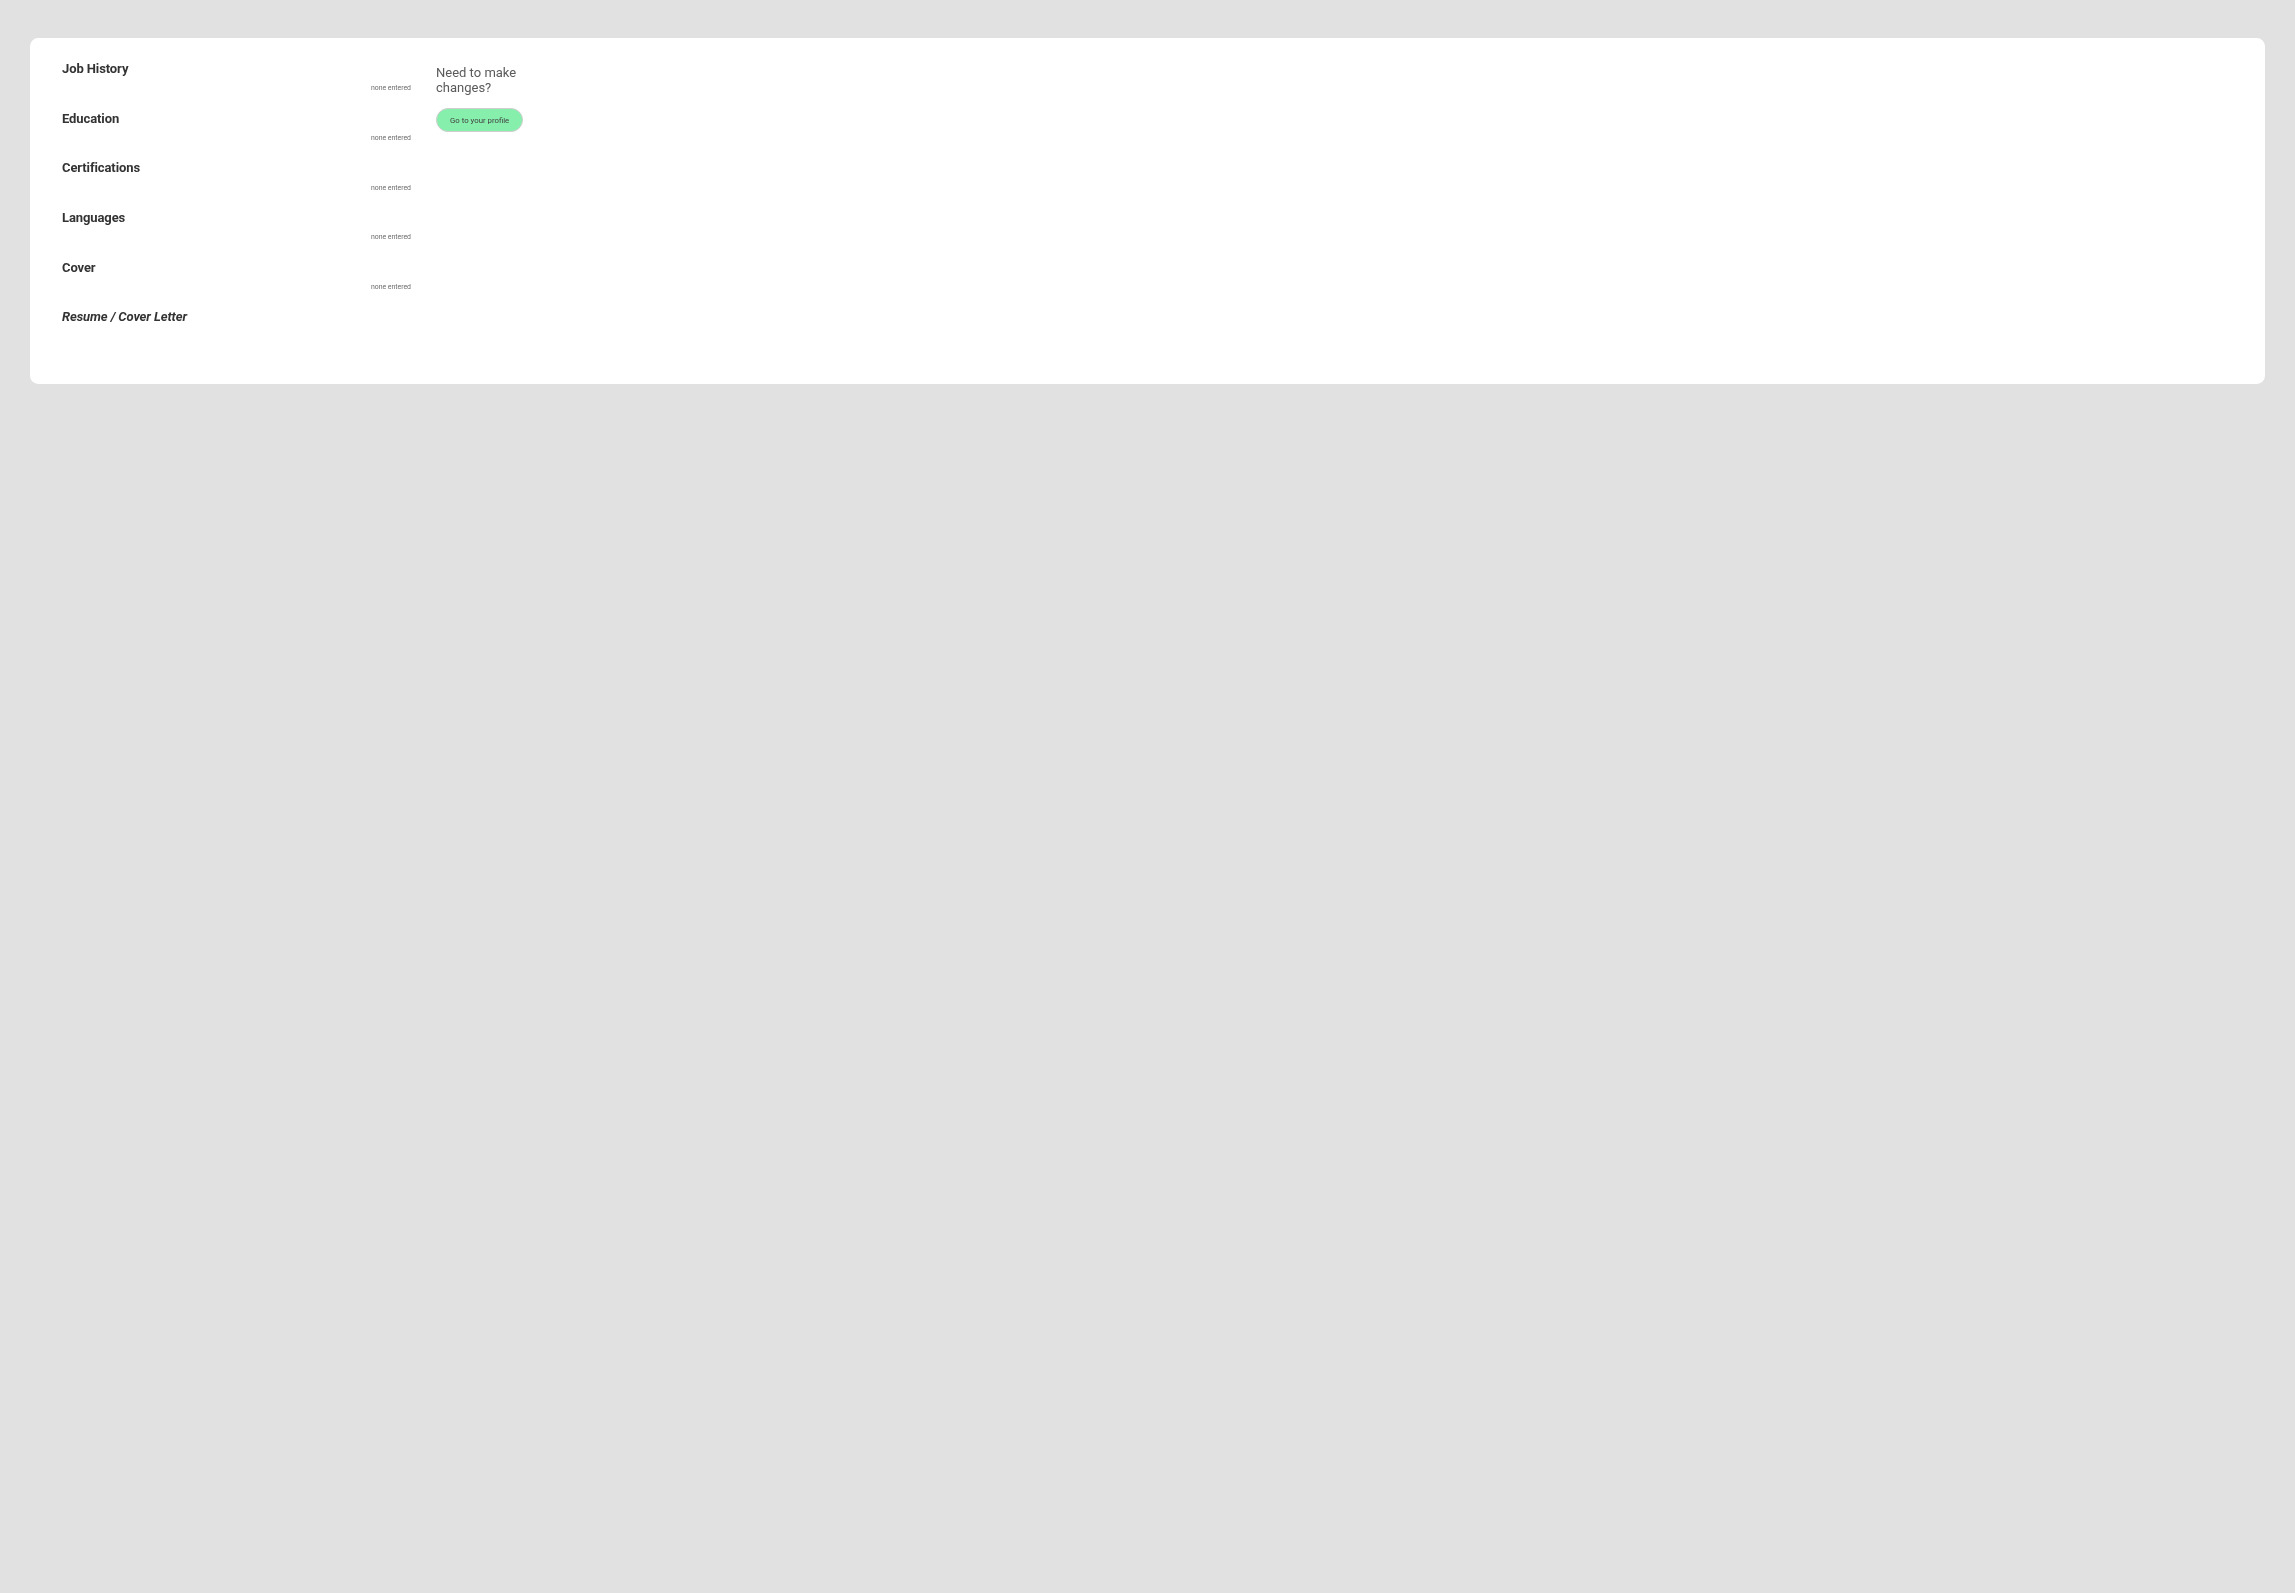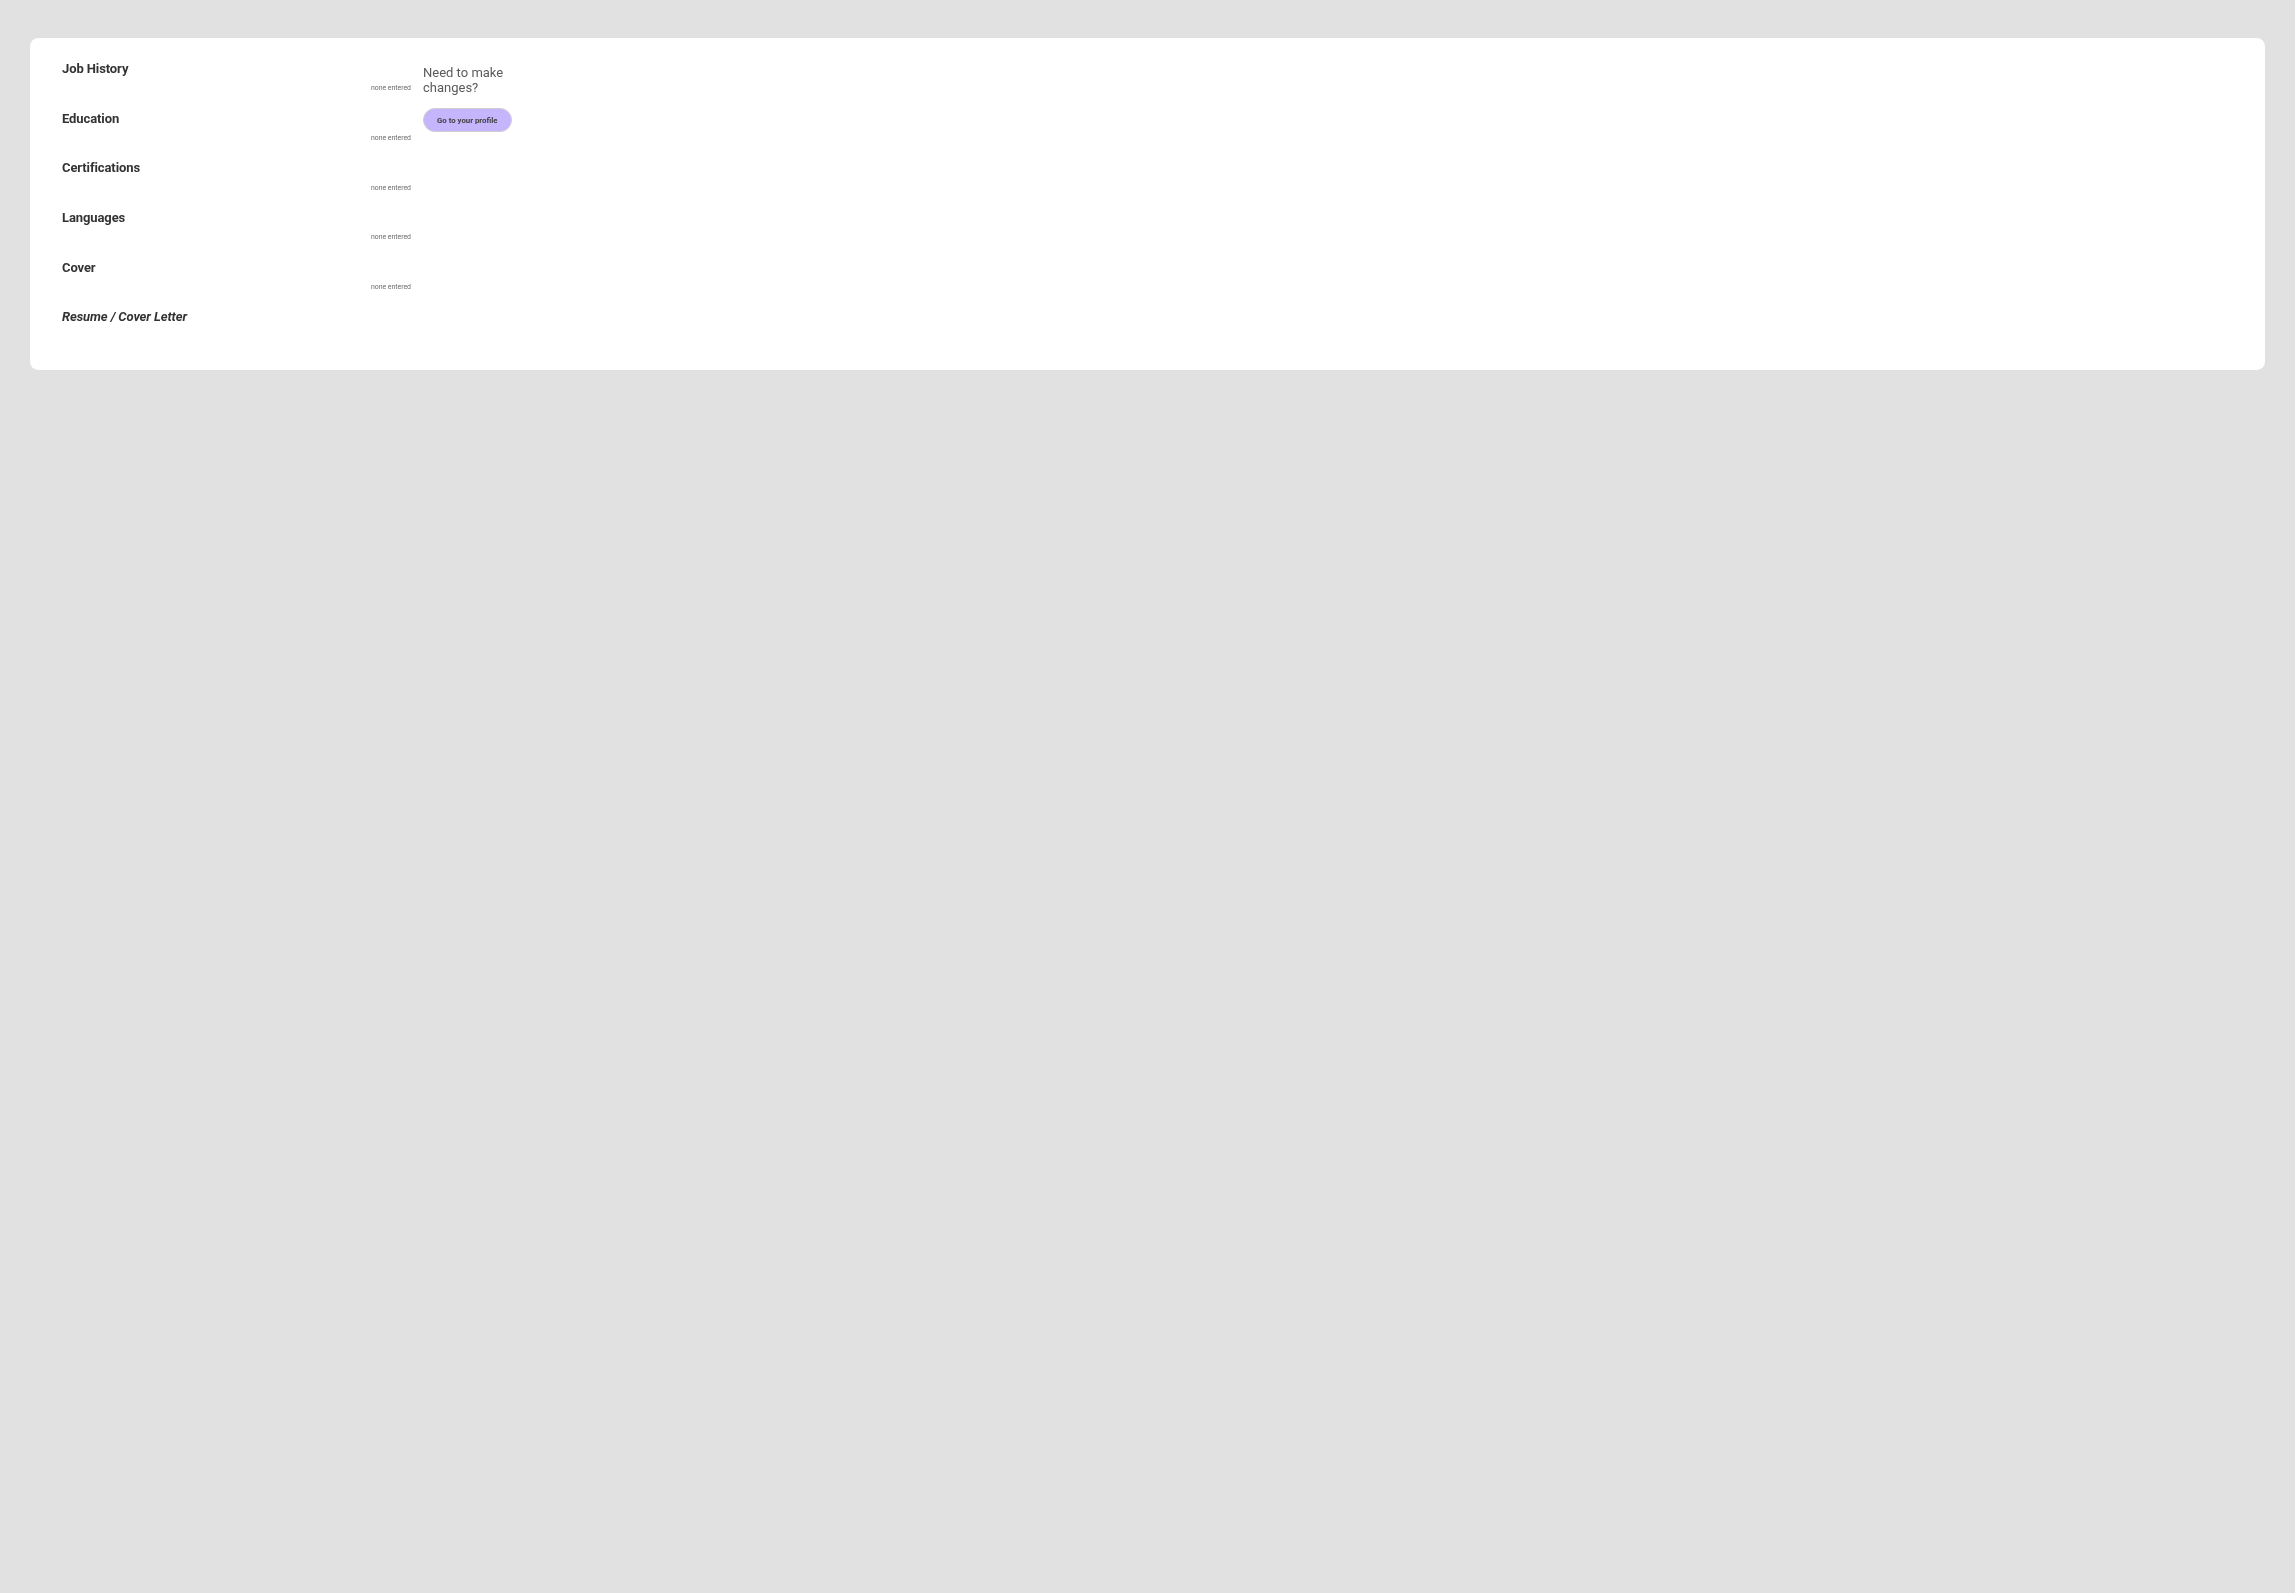--- a/index.html
+++ b/index.html
@@ -9,23 +9,23 @@
     }
     body {
       background: #e1e1e1;
       font-family: -apple-system, BlinkMacSystemFont, "Segoe UI", Roboto, "Helvetica Neue", Arial, sans-serif;
       padding: 38px 30px;
       min-height: 100vh;
     }
     .card {
       background: #ffffff;
       border-radius: 8.3px;
-      padding: 23px 32px 27px 32px;
+      padding: 23px 32px 41px 32px;
       display: flex;
-      gap: 12px;
+      gap: 25px;
     }
     .main-col {
       flex: 1;
       max-width: 349px;
     }
     .side-col {
       width: 138px;
       padding-top: 3.7px;
     }
     .section {
@@ -44,25 +44,25 @@
       padding-left: 2.8px;
       text-align: right;
     }
     .side-prompt {
       font-size: 13px;
       color: #5a5a5a;
       margin-bottom: 13.8px;
     }
     .profile-btn {
       display: inline-block;
-      background: #c4b5fd;
+      background: #86efac;
       border: 0.5px solid #cfcfcf;
       color: #424242;
       font-size: 7.8px;
-      font-weight: 700;
+      font-weight: 400;
       padding: 6.4px 13px;
       border-radius: 13.8px;
       cursor: pointer;
       font-family: inherit;
     }
     .last-heading {
       font-style: italic;
     }
   </style>
 </head>

